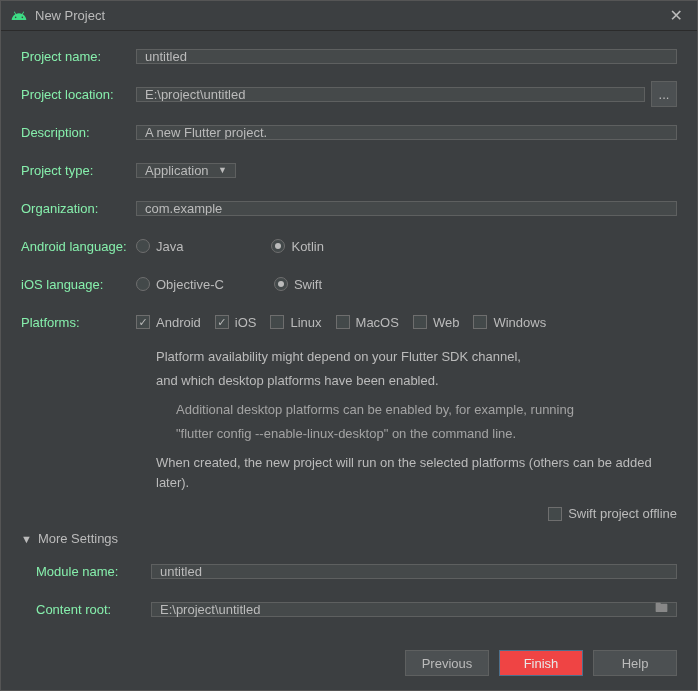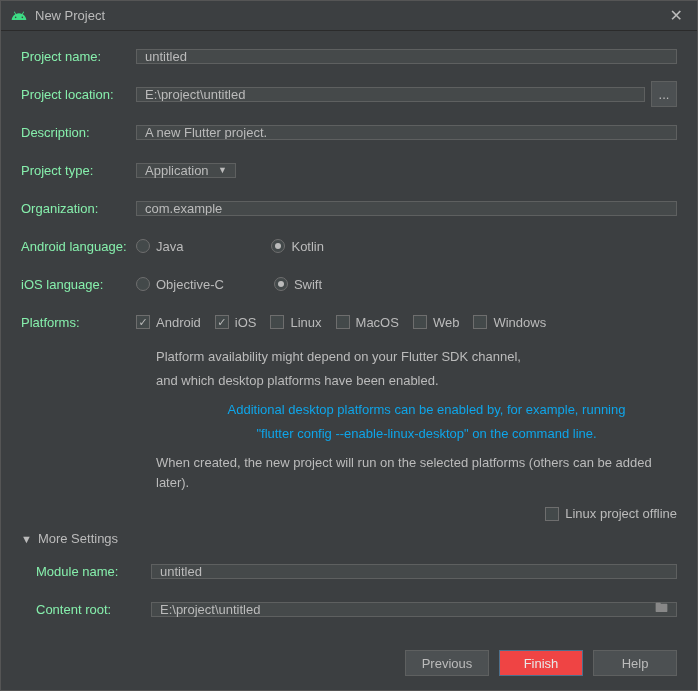--- a/index.html
+++ b/index.html
@@ -107,21 +107,21 @@
       display: flex; align-items: center; justify-content: center;
       font-size: 11px;
       color: #bbbbbb;
     }
     .info-text {
       color: #bbbbbb;
       line-height: 1.5;
       margin-left: 0;
       margin-bottom: 4px;
     }
-    .info-text.muted { color: #0ea5e9; text-align: center; }
+    .info-text.muted { color: #a3a3a3; }
     .info-block { margin-left: 135px; margin-bottom: 10px; }
     .info-block.indent { margin-left: 155px; }
     .offline-row {
       display: flex; justify-content: flex-end;
       margin: 14px 0 8px 0;
     }
     .section-header {
       display: flex; align-items: center; gap: 6px;
       margin: 10px 0 12px 0;
       cursor: pointer;
@@ -275,21 +275,21 @@
       <div class="info-text muted">Additional desktop platforms can be enabled by, for example, running</div>
       <div class="info-text muted">"flutter config --enable-linux-desktop" on the command line.</div>
     </div>
     <div class="info-block">
       <div class="info-text">When created, the new project will run on the selected platforms (others can be added later).</div>
     </div>
 
     <div class="offline-row">
       <div class="check-item">
         <span class="checkbox"></span>
-        <span>Linux project offline</span>
+        <span>Swift project offline</span>
       </div>
     </div>
 
     <div class="section-header">
       <span class="arrow">▼</span>
       <span>More Settings</span>
     </div>
 
     <div class="more-settings">
       <div class="form-row">

